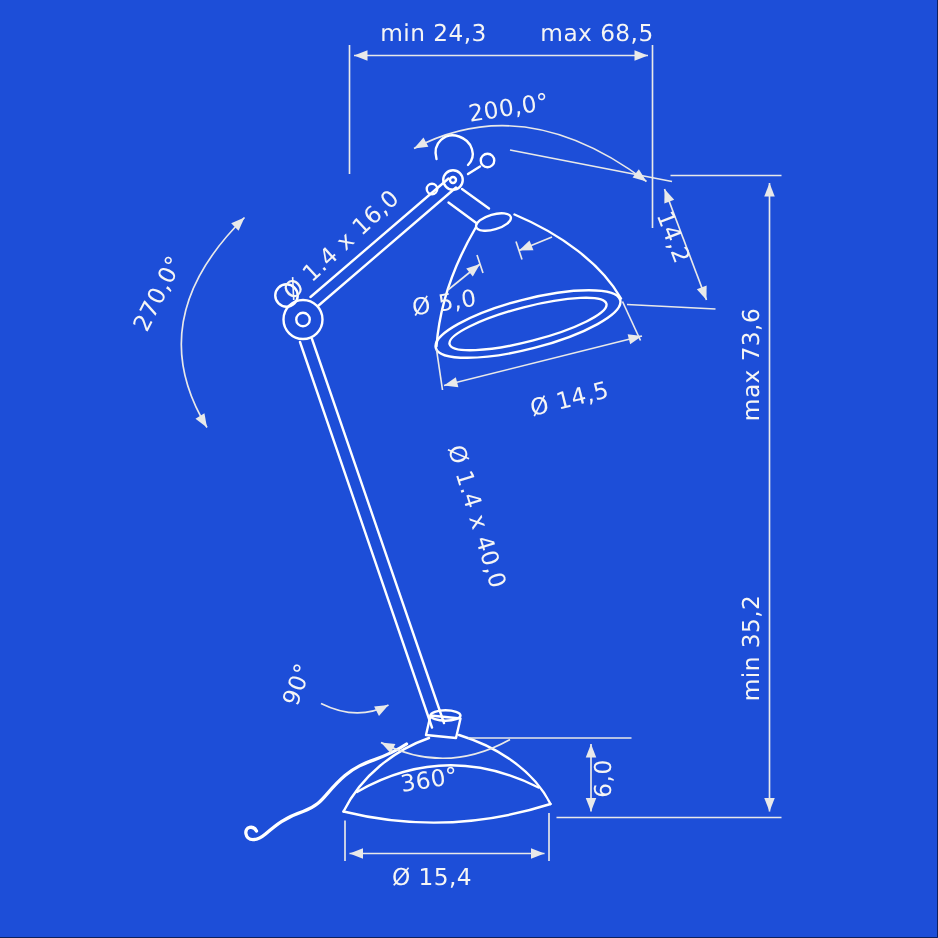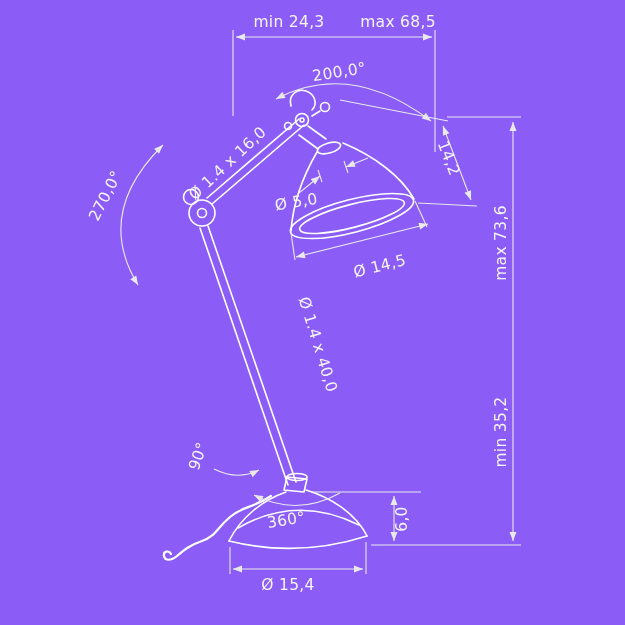--- a/index.html
+++ b/index.html
@@ -1,16 +1,16 @@
 <!DOCTYPE html>
 <html><head>
 <meta charset="utf-8">
 <style>
   html,body{margin:0;padding:0;background:#000;}
-  .stage{position:relative;width:625px;height:625px;background:#8b5cf6;overflow:hidden;}
+  .stage{position:relative;width:625px;height:625px;background:#1d4ed8;overflow:hidden;}
   .stage svg{position:absolute;left:0;top:0;}
   .lamp{stroke:#ffffff;stroke-width:1.6;fill:none;stroke-linecap:round;stroke-linejoin:round;}
   .dim{stroke:#e9e9e9;stroke-width:1.1;fill:none;}
   .lbl{font-family:"DejaVu Sans",sans-serif;font-size:15.5px;fill:#f5f5f5;letter-spacing:.3px;}
 </style>
 </head>
 <body>
 
 <div class="stage">
 <svg viewBox="0 0 625 625" width="625" height="625">

